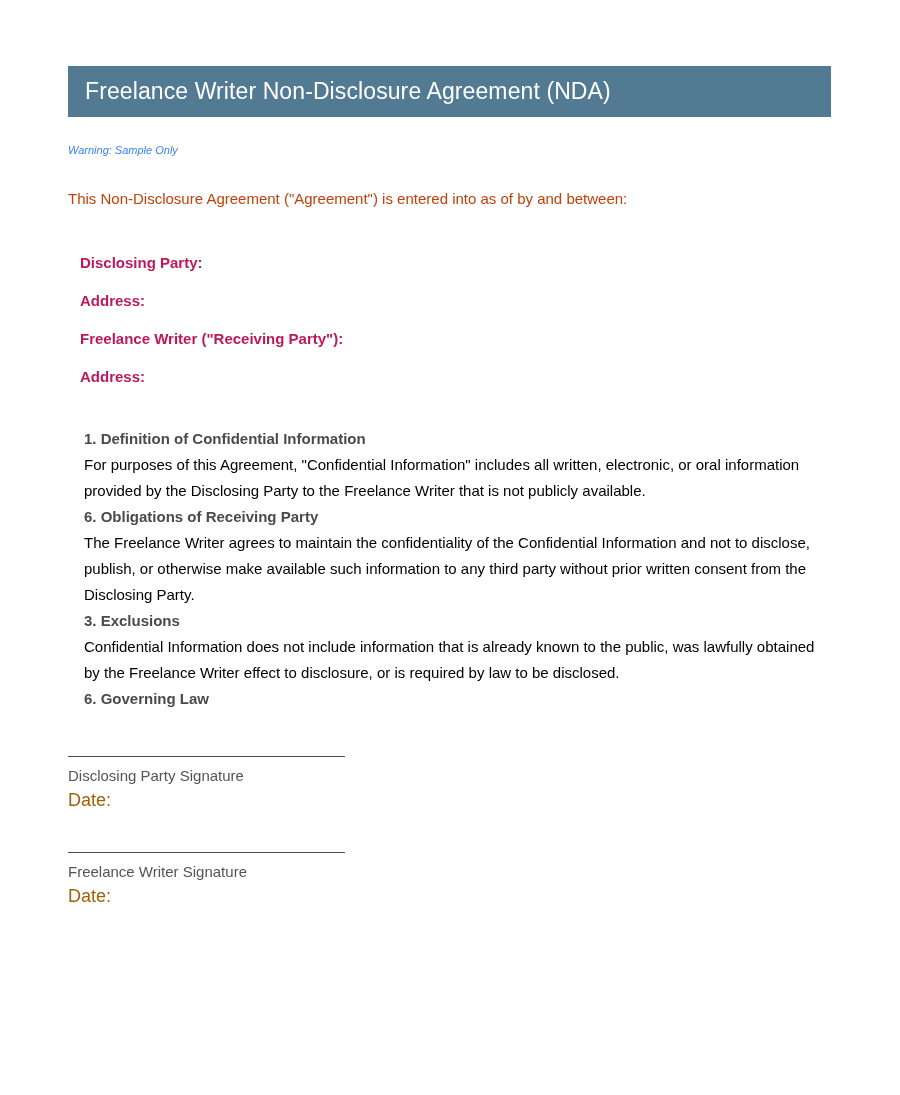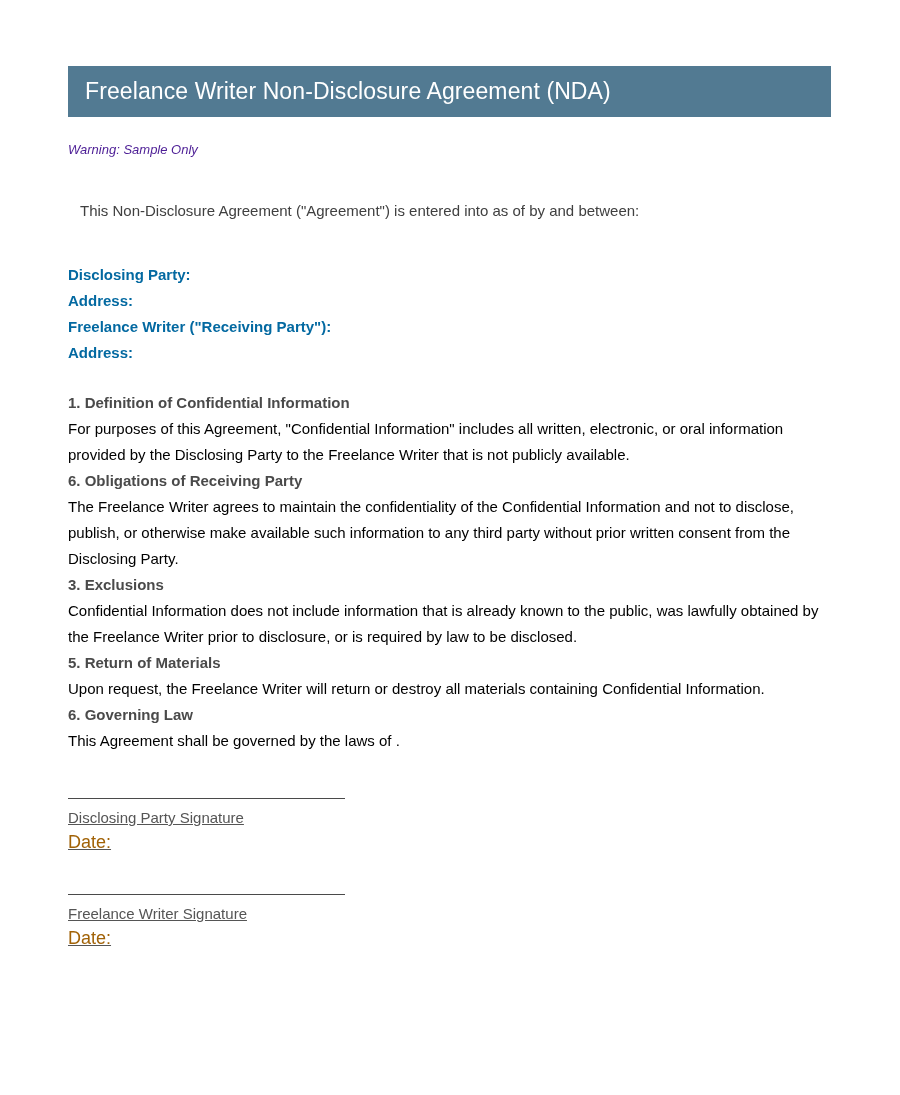--- a/index.html
+++ b/index.html
@@ -43,66 +43,66 @@
     letter-spacing: 0.1px;
     white-space: nowrap;
   }
   .content {
     position: absolute;
     left: 68px;
     top: 132px;
     width: 760px;
   }
   .warning-note {
-    color: #4c1d95;
+    color: #3b82f6;
     font-style: italic;
-    font-size: 13px;
+    font-size: 11px;
     line-height: 26px;
     margin: 0;
     padding-top: 5px;
   }
   .intro-para {
     font-size: 15px;
     line-height: 26px;
-    color: #404040;
-    margin: 12px;
+    color: #c2410c;
+    margin: 0;
     padding-top: 23px;
   }
   .party-block {
     padding-top: 26px;
   }
   .party-line {
     font-size: 15px;
     line-height: 26px;
     font-weight: bold;
-    color: #0369a1;
-    margin: 0;
+    color: #be185d;
+    margin: 12px;
   }
   .sections {
     padding-top: 24px;
+    margin-left: 16px;
   }
   .section-heading {
     font-size: 15px;
     line-height: 26px;
     font-weight: bold;
     color: #4a4a4a;
     margin: 0;
   }
   .section-body {
     font-size: 15px;
     line-height: 26px;
     color: #000000;
     margin: 0;
   }
   .signatures {
     padding-top: 44px;
   }
   .sig-block {
     padding-bottom: 39px;
-    text-decoration: underline;
   }
   .sig-block:last-child {
     padding-bottom: 0;
   }
   .sig-rule {
     width: 277px;
     height: 0;
     border-top: 1px solid #4a4a4a;
     margin: 0 0 6px 0;
   }
@@ -148,32 +148,27 @@
         <p class="section-body">For purposes of this Agreement, "Confidential Information" includes all written, electronic, or oral information provided by the Disclosing Party to the Freelance Writer that is not publicly available.</p>
       </div>
 
       <div class="section">
         <p class="section-heading">6. Obligations of Receiving Party</p>
         <p class="section-body">The Freelance Writer agrees to maintain the confidentiality of the Confidential Information and not to disclose, publish, or otherwise make available such information to any third party without prior written consent from the Disclosing Party.</p>
       </div>
 
       <div class="section">
         <p class="section-heading">3. Exclusions</p>
-        <p class="section-body">Confidential Information does not include information that is already known to the public, was lawfully obtained by the Freelance Writer prior to disclosure, or is required by law to be disclosed.</p>
+        <p class="section-body">Confidential Information does not include information that is already known to the public, was lawfully obtained by the Freelance Writer effect to disclosure, or is required by law to be disclosed.</p>
       </div>
 
 
-      <div class="section">
-        <p class="section-heading">5. Return of Materials</p>
-        <p class="section-body">Upon request, the Freelance Writer will return or destroy all materials containing Confidential Information.</p>
-      </div>
 
       <div class="section">
         <p class="section-heading">6. Governing Law</p>
-        <p class="section-body">This Agreement shall be governed by the laws of .</p>
       </div>
 
     </div>
 
     <div class="signatures">
 
       <div class="sig-block">
         <div class="sig-rule"></div>
         <p class="sig-label">Disclosing Party Signature</p>
         <p class="sig-date">Date:</p>

